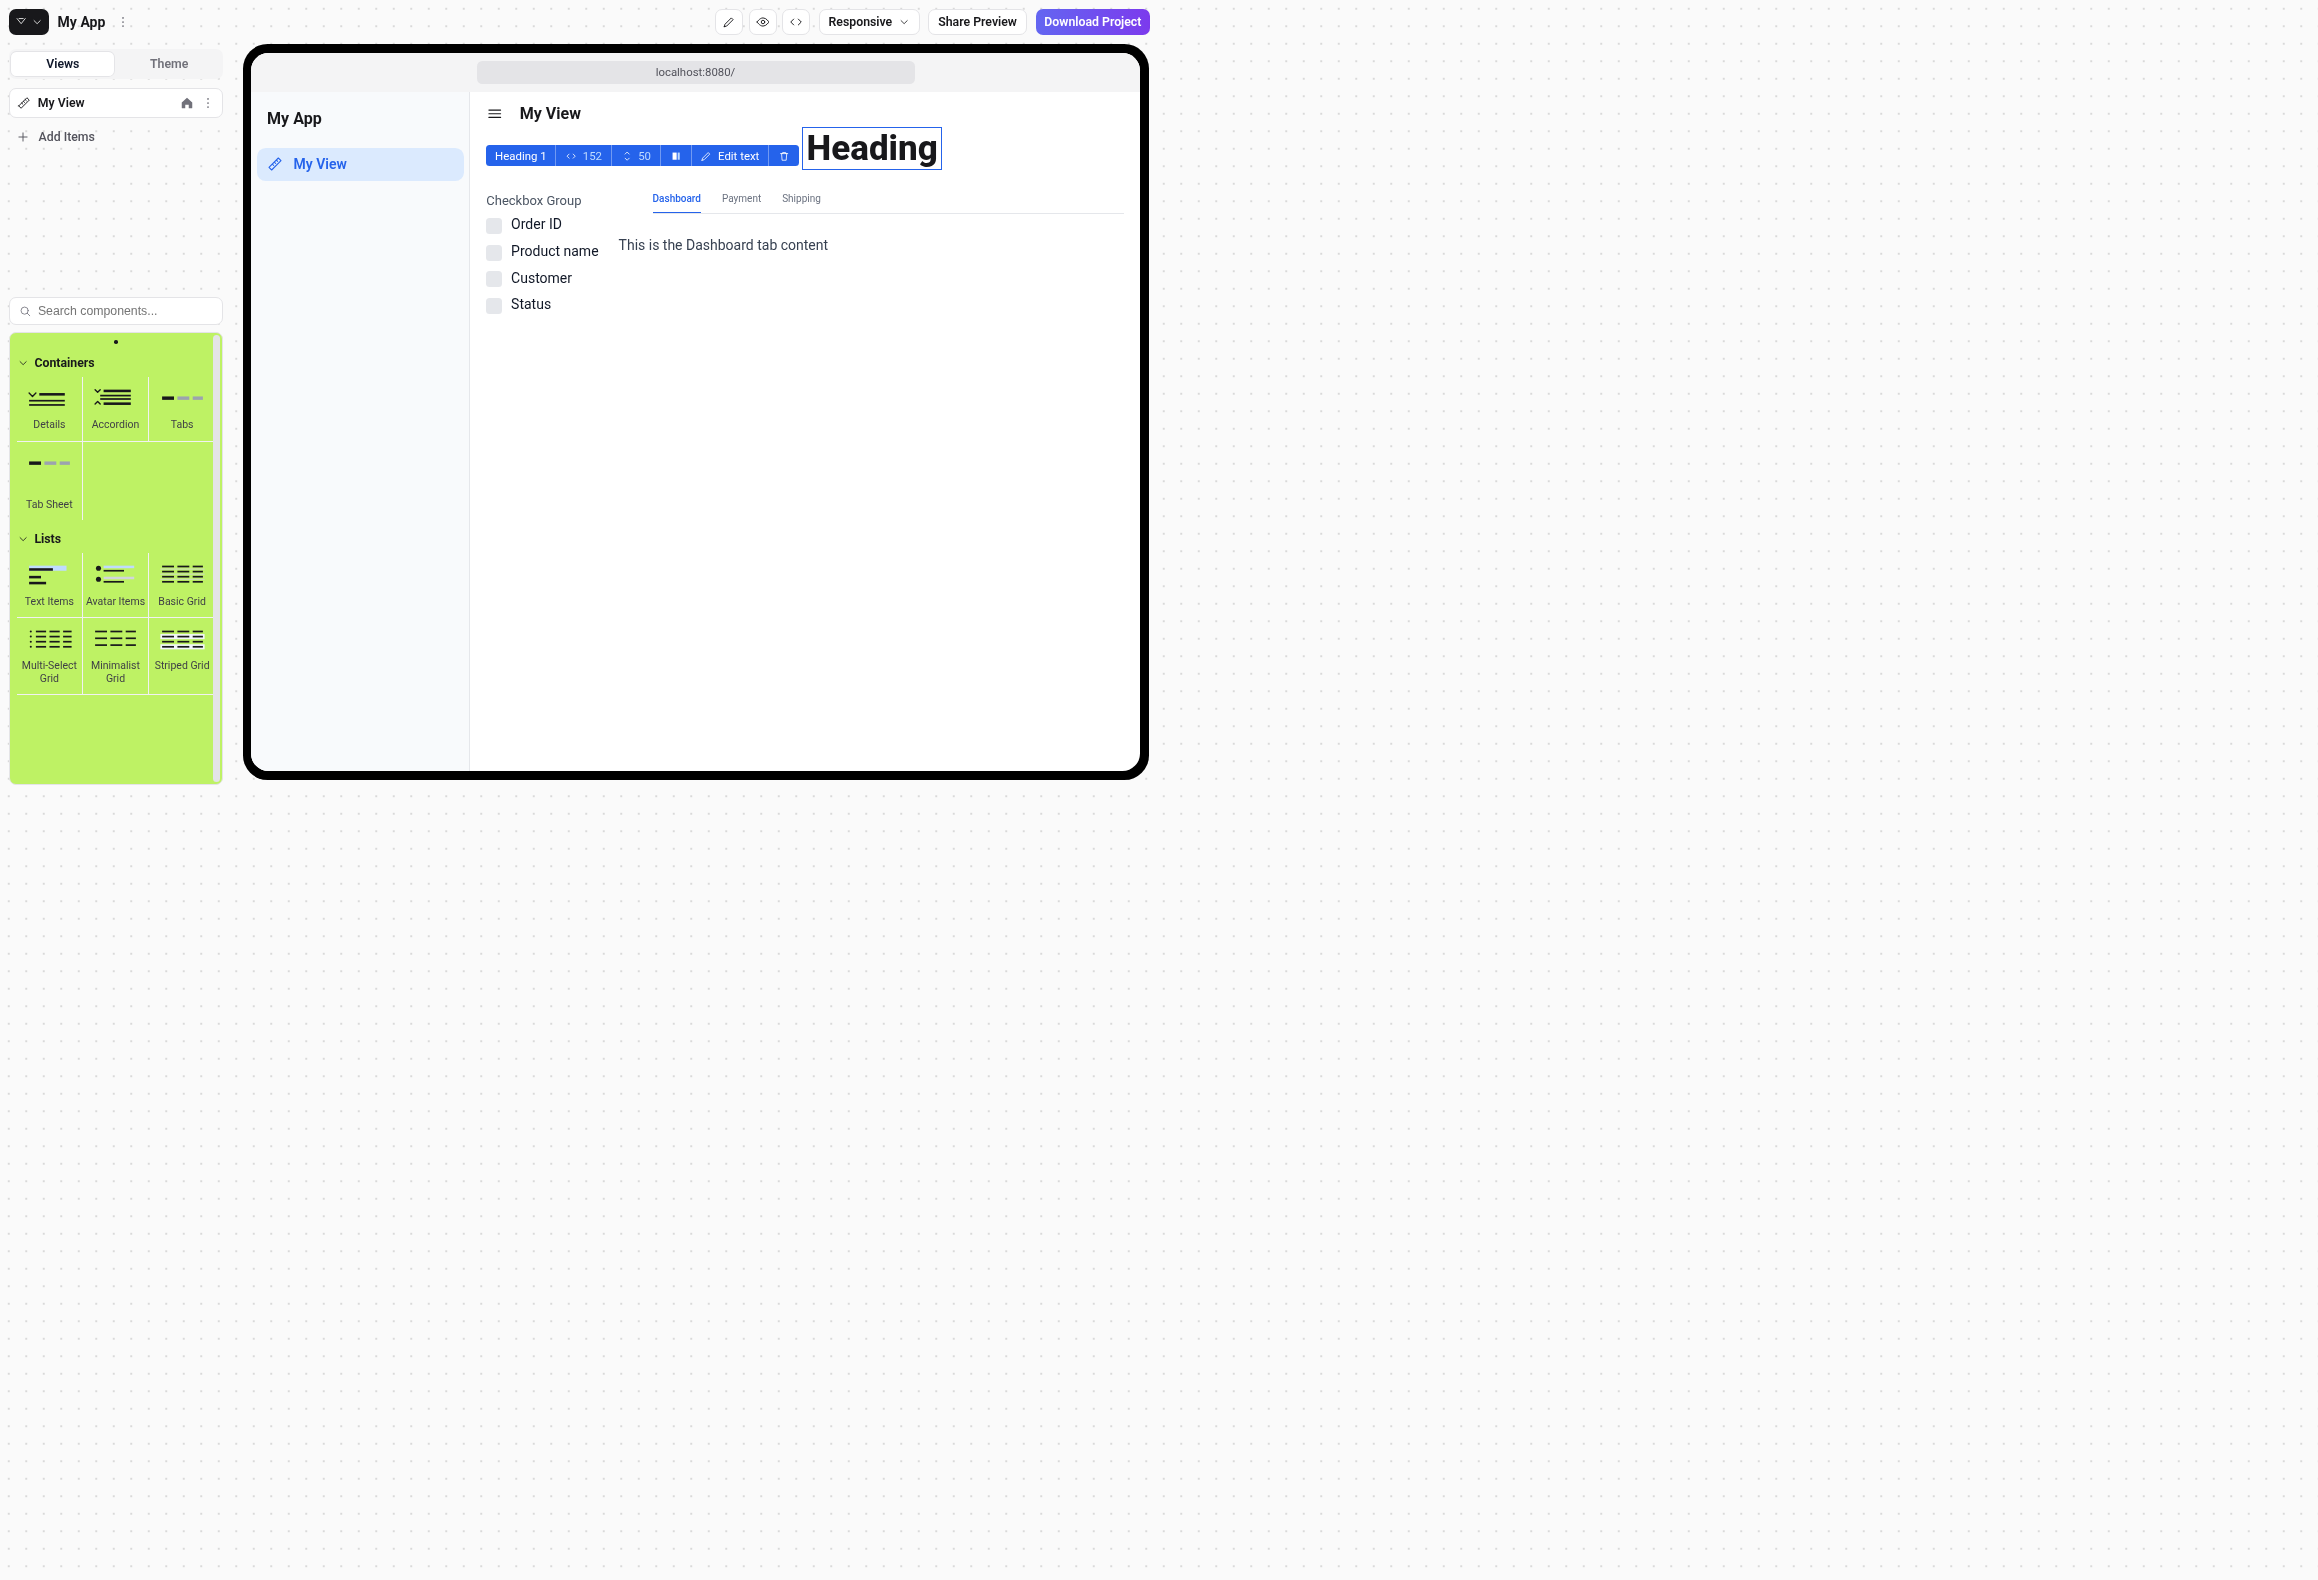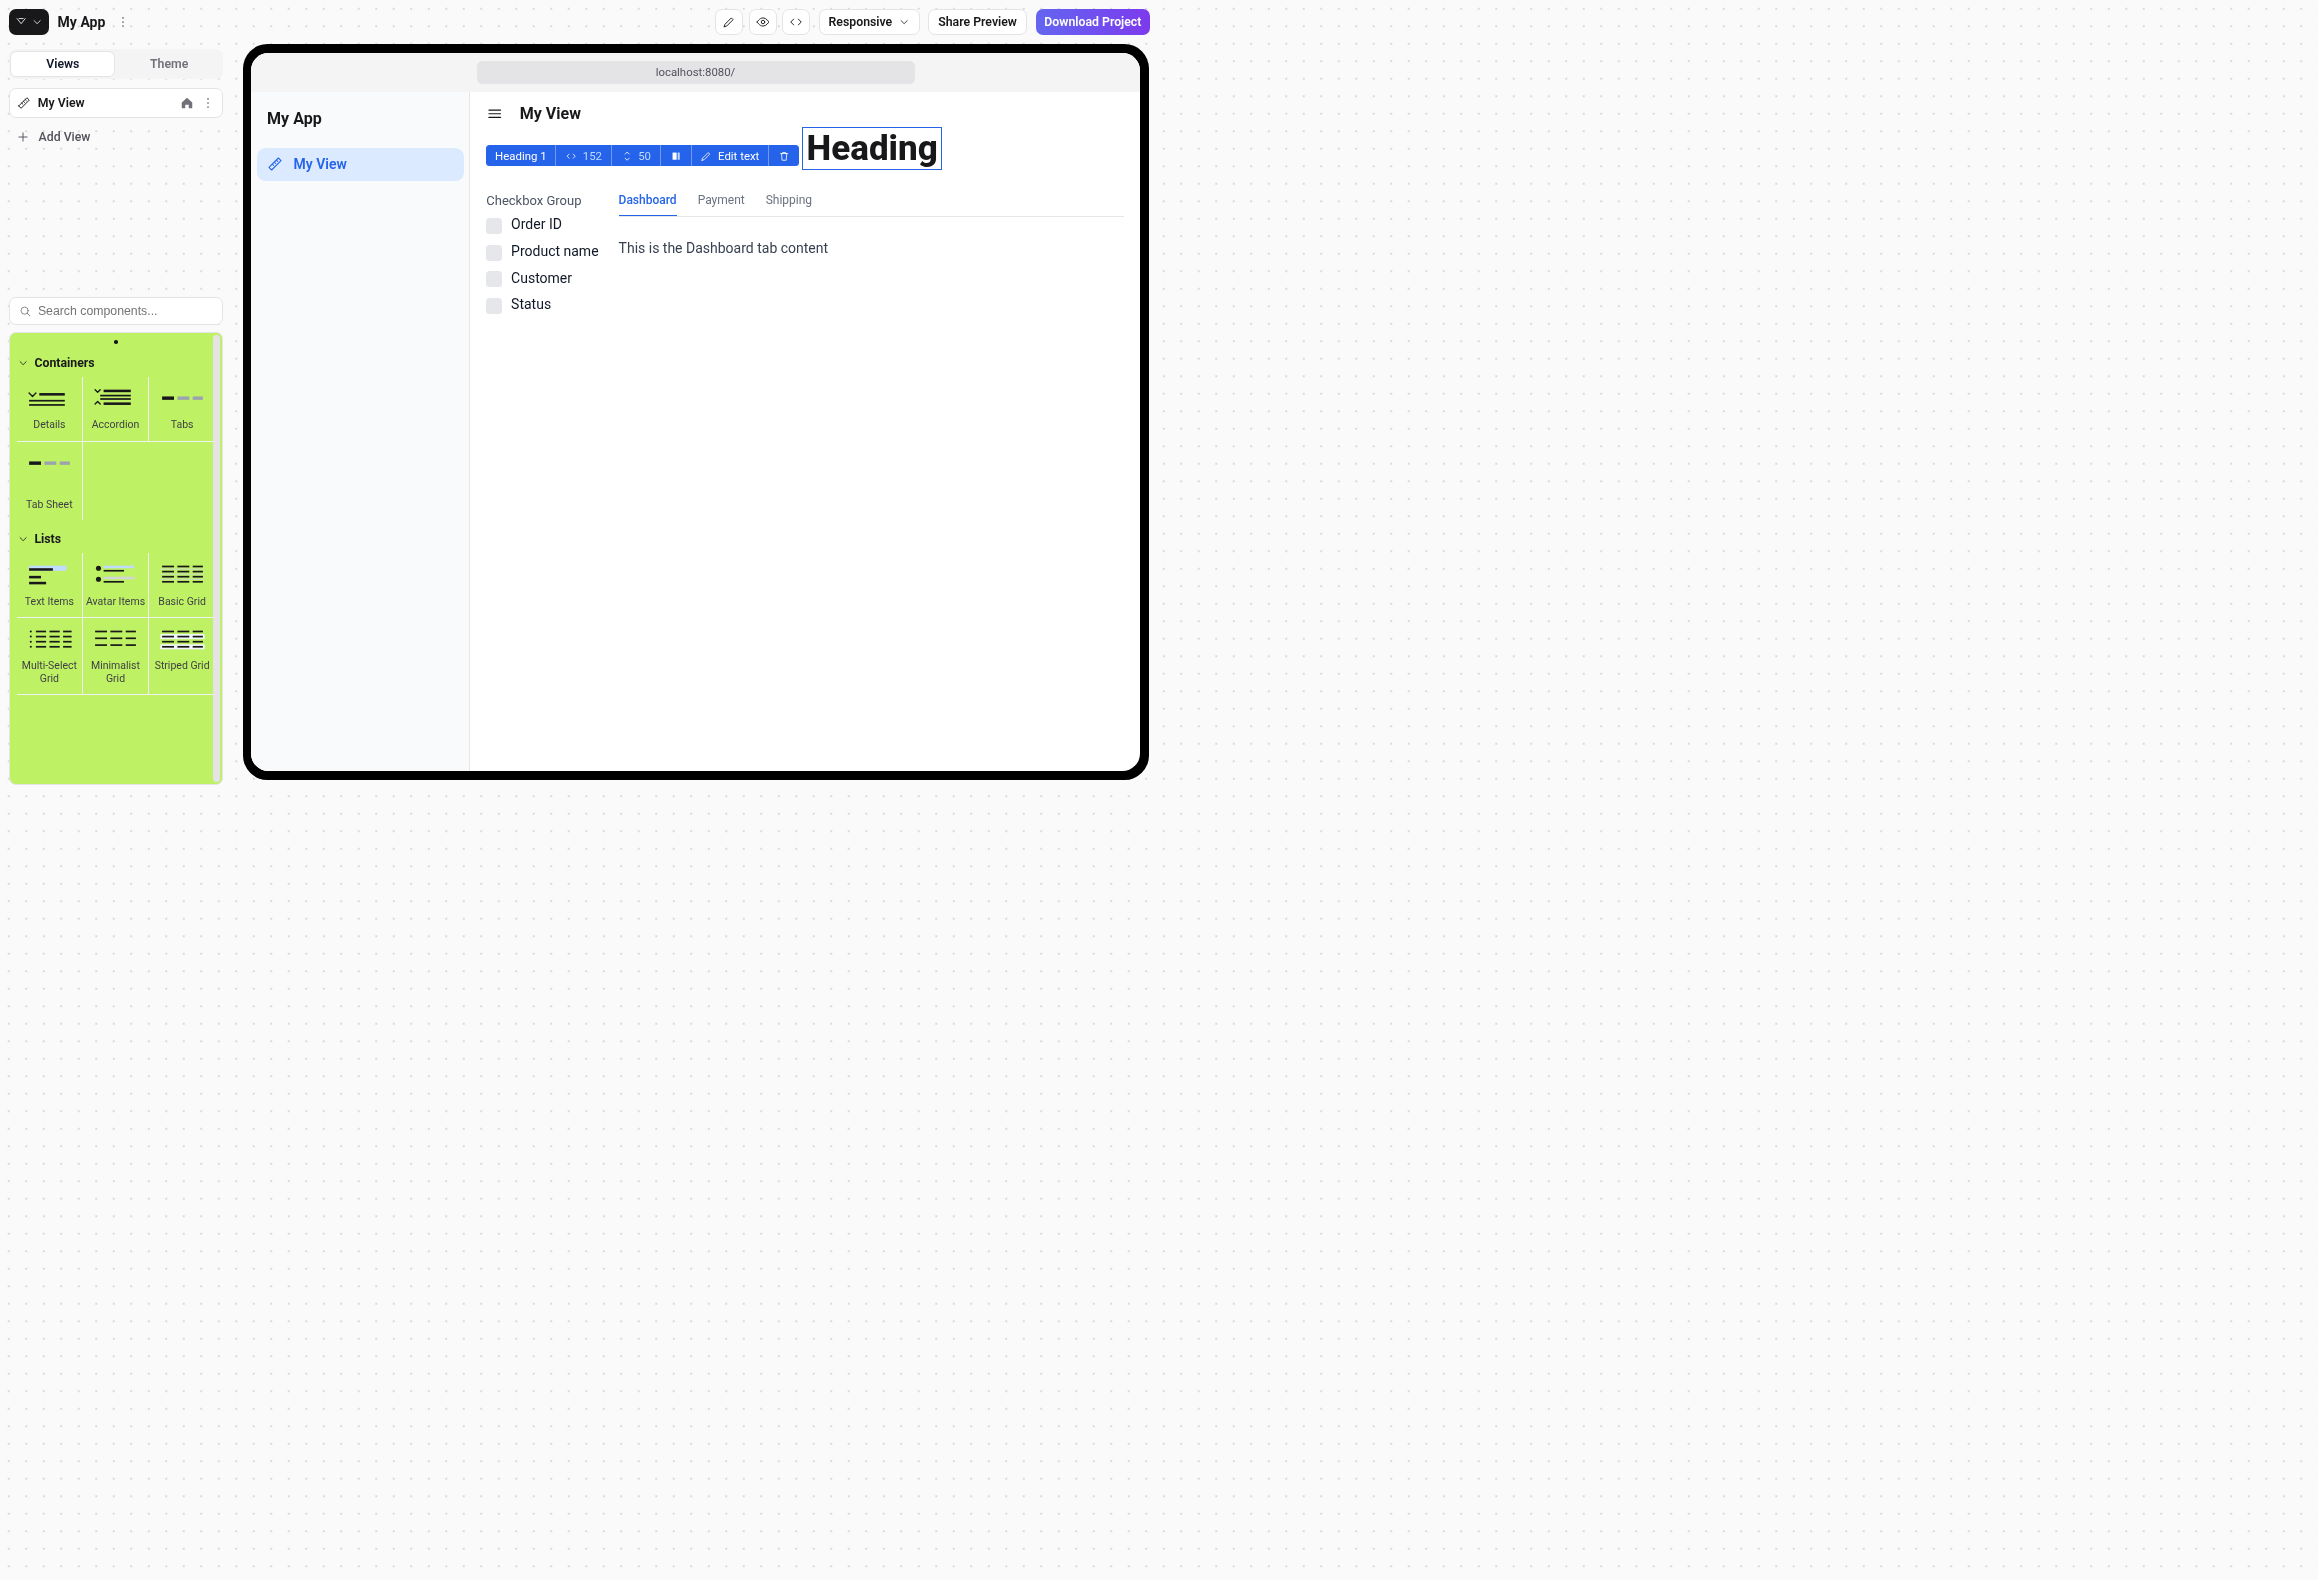--- a/index.html
+++ b/index.html
@@ -211,21 +211,21 @@
   border: 1.8px solid #2563eb; display:inline-block;
   padding: 0 3.5px; margin-top: 1.8px;
 }
 .heading-box h1 { font-size: 35px; font-weight: 800; }
 
 .pv-cols { display:flex; gap: 20px; margin-top: 23px; }
 .cb-group-label { color:#4b5563; font-size: 13px; margin-bottom: 8.8px; }
 .cb-item { display:flex; align-items:flex-start; gap:8.8px; font-size:14px; color:#111827; margin-bottom:8.8px; max-width:114px; }
 .cb-box { width:16px; height:16px; border-radius:3.5px; background:#e5e7eb; flex-shrink:0; margin-top:1.8px; }
 
-.pv-tabs { display:flex; gap: 21px; border-bottom:0.9px solid #e5e7eb; font-size:12px; color:#6b7280; }
+.pv-tabs { display:flex; gap: 21px; border-bottom:0.9px solid #e5e7eb; font-size:10px; color:#6b7280;margin-left:34px; }
 .pv-tab { padding: 0 0 8.8px 0; }
 .pv-tab.active { color:#2563eb; border-bottom:1.8px solid #2563eb; font-weight:500; }
 .pv-tab-content { padding-top: 23px; color:#374151; font-size:14px; }
 .pv-right { flex:1; }
 
 
 .stroke { stroke: currentColor; stroke-width: 1.6; fill: none; stroke-linecap: round; stroke-linejoin: round; }
 </style>
 </head>
 <body>
@@ -301,21 +301,21 @@
           <circle cx="12" cy="5" r="1.5" fill="#71717a"></circle>
           <circle cx="12" cy="12" r="1.5" fill="#71717a"></circle>
           <circle cx="12" cy="19" r="1.5" fill="#71717a"></circle>
         </svg>
     </div>
 
     <div class="add-view">
       <svg viewBox="0 0 24 24">
           <path class="stroke" d="M12 5v14M5 12h14"></path>
         </svg>
-      <span>Add View</span>
+      <span>Add Items</span>
     </div>
 
     <div style="flex:0 0 132px;"></div>
 
     <div class="components-panel">
       <div class="search-wrap">
         <svg viewBox="0 0 24 24" width="12.3" height="12.3">
             <circle class="stroke" cx="11" cy="11" r="7"></circle>
             <path class="stroke" d="M21 21l-5-5"></path>
           </svg>

